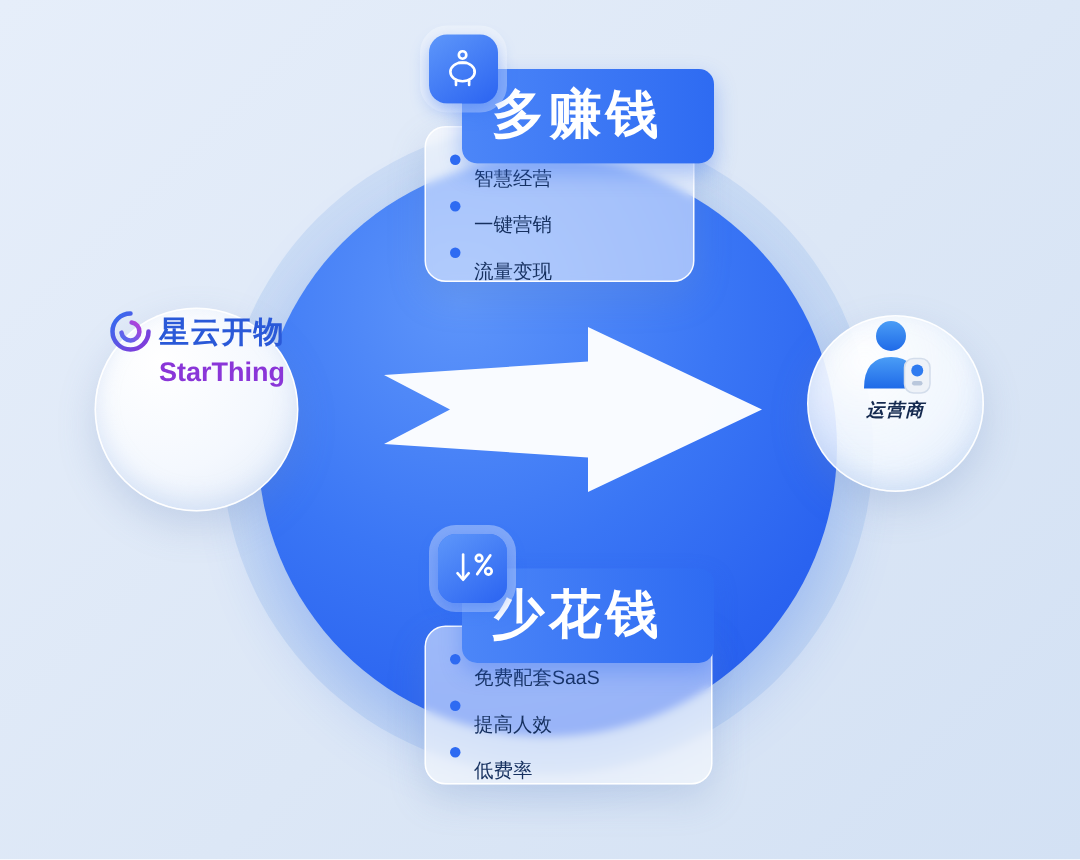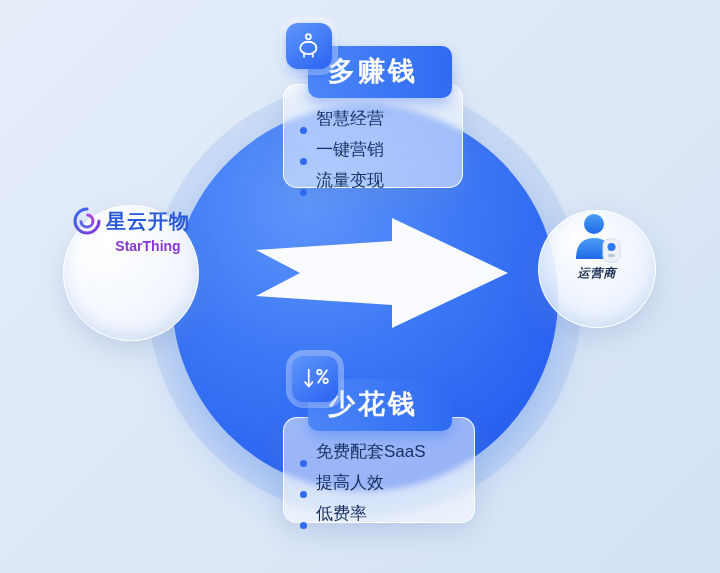--- a/index.html
+++ b/index.html
@@ -27,47 +27,47 @@
     background:radial-gradient(circle at 32% 26%, #ffffff 0%, #f4f8fe 55%, #e2ebf9 100%);
     border:1px solid rgba(255,255,255,.9);
     box-shadow:0 10px 24px rgba(110,140,190,.25), inset 0 -6px 14px rgba(170,195,235,.35);
     display:flex;flex-direction:column;align-items:center;
   }
   .left-node{left:63px;top:205px;width:134px;height:134px;}
   .right-node{left:538px;top:210px;width:116px;height:116px;
     background:radial-gradient(circle at 32% 26%, rgba(255,255,255,.95) 0%, rgba(244,249,255,.85) 55%, rgba(222,234,250,.8) 100%);}
   .brand-row{display:flex;align-items:center;gap:4px;}
   .brand-cn{font-size:20px;font-weight:bold;color:#2a59d8;letter-spacing:1px;}
-  .brand-en{font-size:14px;font-weight:bold;color:#8a36d8;margin:2px 0 0 34px;}
+  .brand-en{font-size:18px;font-weight:bold;color:#8a36d8;margin:2px 0 0 34px;}
   .operator-label{font-size:12px;font-weight:bold;color:#14294f;margin-top:2px;letter-spacing:1px;font-style:italic;}
   
   .icon-badge{
     position:absolute;width:46px;height:46px;border-radius:12px;
     background:linear-gradient(145deg,#5e97fa,#2a63f1);
     box-shadow:0 5px 12px rgba(46,107,242,.4), 0 0 0 6px rgba(255,255,255,.35);
     display:flex;align-items:center;justify-content:center;
   }
   .title-pill{
     position:absolute;display:inline-block;
     background:linear-gradient(90deg,#4c86f8,#2e6bf2);
-    color:#ffffff;font-size:27px;font-weight:bold;letter-spacing:3px;
+    color:#ffffff;font-size:35px;font-weight:bold;letter-spacing:3px;
     padding:7px 34px 9px 20px;border-radius:10px;
     box-shadow:0 6px 14px rgba(46,107,242,.35);
     font-family:Liberation Mono, monospace;
   }
   .glass-panel{
     position:absolute;border-radius:14px;
     background:rgba(255,255,255,.52);
     border:1.5px solid rgba(255,255,255,.95);
     box-shadow:0 10px 24px rgba(110,140,190,.22);
     backdrop-filter:blur(3px);
     padding:14px 14px 10px 16px;box-sizing:border-box;
   }
   .item-list{list-style:none;margin:0;padding:0;}
-  .item-list li{display:flex;align-items:flex-end;gap:9px;font-size:17px;font-weight:500;color:#16305f;line-height:31px;}
+  .item-list li{display:flex;align-items:flex-start;gap:9px;font-size:13px;font-weight:500;color:#16305f;line-height:31px;}
   .dot{width:7px;height:7px;border-radius:50%;background:#2e6bf2;flex:0 0 auto;}
   
   .card-top .icon-badge{left:286px;top:23px;}
   .card-top .title-pill{left:308px;top:46px;}
   .card-top .glass-panel{left:283px;top:84px;width:180px;height:104px;padding-top:18px;}
   .card-bottom .icon-badge{left:292px;top:356px;}
   .card-bottom .title-pill{left:308px;top:379px;}
   .card-bottom .glass-panel{left:283px;top:417px;width:192px;height:106px;padding-top:18px;}
 </style>
 </head>

